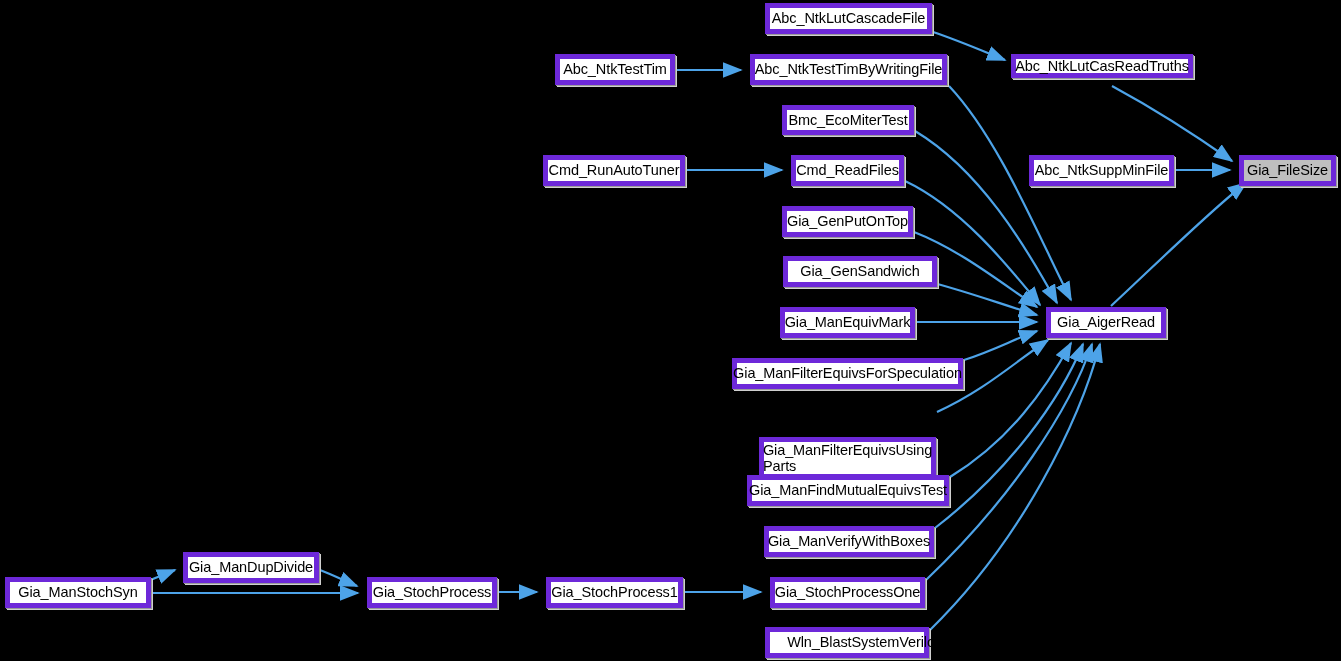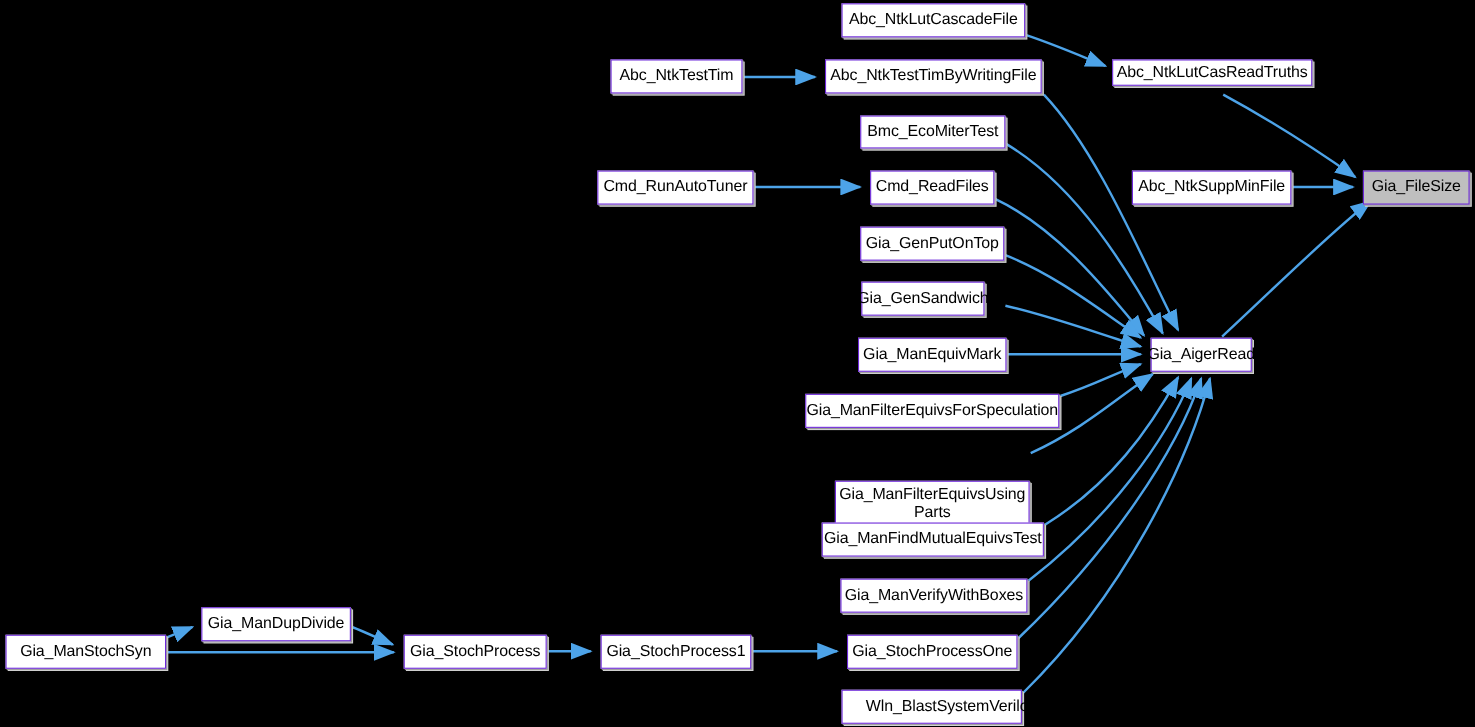--- a/index.html
+++ b/index.html
@@ -19,30 +19,29 @@
     position: absolute;
     left: 0;
     top: 0;
     width: 1341px;
     height: 661px;
   }
   .node-box {
     position: absolute;
     box-sizing: border-box;
     background: #ffffff;
-    border: 1px solid #6d28d9;
+    border: 5px solid #6d28d9;
     box-shadow: 1px 1px 0 0 #9a9a9a, 2px 2px 0 0 #d0d0d0;
     display: flex;
     align-items: center;
     justify-content: center;
     color: #000000;
     font-size: 14.5px;
     line-height: 1.12;
     letter-spacing: -0.1px;
-    text-align: center;
     white-space: pre-line;
     user-select: none;
   }
   .node-box.focus {
     background: #bfbfbf;
   }
   .node-label {
     display: block;
     padding: 0 3px;
   }
@@ -89,23 +88,23 @@
       <div class="node-box" style="left: 765px; top: 3px; width: 167px; height: 31px;"><span class="node-label">Abc_NtkLutCascadeFile</span></div>
       <div class="node-box" style="left: 555px; top: 54px; width: 120px; height: 31px;"><span class="node-label">Abc_NtkTestTim</span></div>
       <div class="node-box" style="left: 750px; top: 54px; width: 197px; height: 31px;"><span class="node-label">Abc_NtkTestTimByWritingFile</span></div>
       <div class="node-box" style="left: 1011px; top: 54px; width: 182px; height: 24px;"><span class="node-label">Abc_NtkLutCasReadTruths</span></div>
       <div class="node-box" style="left: 782px; top: 105px; width: 132px; height: 30px;"><span class="node-label">Bmc_EcoMiterTest</span></div>
       <div class="node-box" style="left: 543px; top: 155px; width: 142px; height: 31px;"><span class="node-label">Cmd_RunAutoTuner</span></div>
       <div class="node-box" style="left: 791px; top: 155px; width: 113px; height: 31px;"><span class="node-label">Cmd_ReadFiles</span></div>
       <div class="node-box" style="left: 1029px; top: 155px; width: 145px; height: 31px;"><span class="node-label">Abc_NtkSuppMinFile</span></div>
       <div class="node-box focus" style="left: 1239px; top: 155px; width: 97px; height: 31px;"><span class="node-label">Gia_FileSize</span></div>
       <div class="node-box" style="left: 782px; top: 206px; width: 131px; height: 31px;"><span class="node-label">Gia_GenPutOnTop</span></div>
-      <div class="node-box" style="left: 783px; top: 256px; width: 112px; height: 31px;"><span class="node-label">Gia_GenSandwich</span></div>
+      <div class="node-box" style="left: 783px; top: 256px; width: 154px; height: 31px;"><span class="node-label">Gia_GenSandwich</span></div>
       <div class="node-box" style="left: 780px; top: 307px; width: 135px; height: 31px;"><span class="node-label">Gia_ManEquivMark</span></div>
-      <div class="node-box" style="left: 1046px; top: 307px; width: 92px; height: 31px;"><span class="node-label">Gia_AigerRead</span></div>
+      <div class="node-box" style="left: 1046px; top: 307px; width: 120px; height: 31px;"><span class="node-label">Gia_AigerRead</span></div>
       <div class="node-box" style="left: 732px; top: 358px; width: 231px; height: 31px;"><span class="node-label">Gia_ManFilterEquivsForSpeculation</span></div>
       <div class="node-box" style="left: 759px; top: 411px; width: 177px; height: 42px; margin-top: 26px;"><span class="node-label">Gia_ManFilterEquivsUsing
 Parts</span></div>
       <div class="node-box" style="left: 747px; top: 475px; width: 202px; height: 31px;"><span class="node-label">Gia_ManFindMutualEquivsTest</span></div>
       <div class="node-box" style="left: 764px; top: 526px; width: 170px; height: 31px;"><span class="node-label">Gia_ManVerifyWithBoxes</span></div>
       <div class="node-box" style="left: 5px; top: 577px; width: 146px; height: 31px;"><span class="node-label">Gia_ManStochSyn</span></div>
       <div class="node-box" style="left: 183px; top: 552px; width: 136px; height: 31px;"><span class="node-label">Gia_ManDupDivide</span></div>
       <div class="node-box" style="left: 367px; top: 577px; width: 130px; height: 31px;"><span class="node-label">Gia_StochProcess</span></div>
       <div class="node-box" style="left: 546px; top: 577px; width: 137px; height: 31px;"><span class="node-label">Gia_StochProcess1</span></div>
       <div class="node-box" style="left: 770px; top: 577px; width: 155px; height: 31px;"><span class="node-label">Gia_StochProcessOne</span></div>

